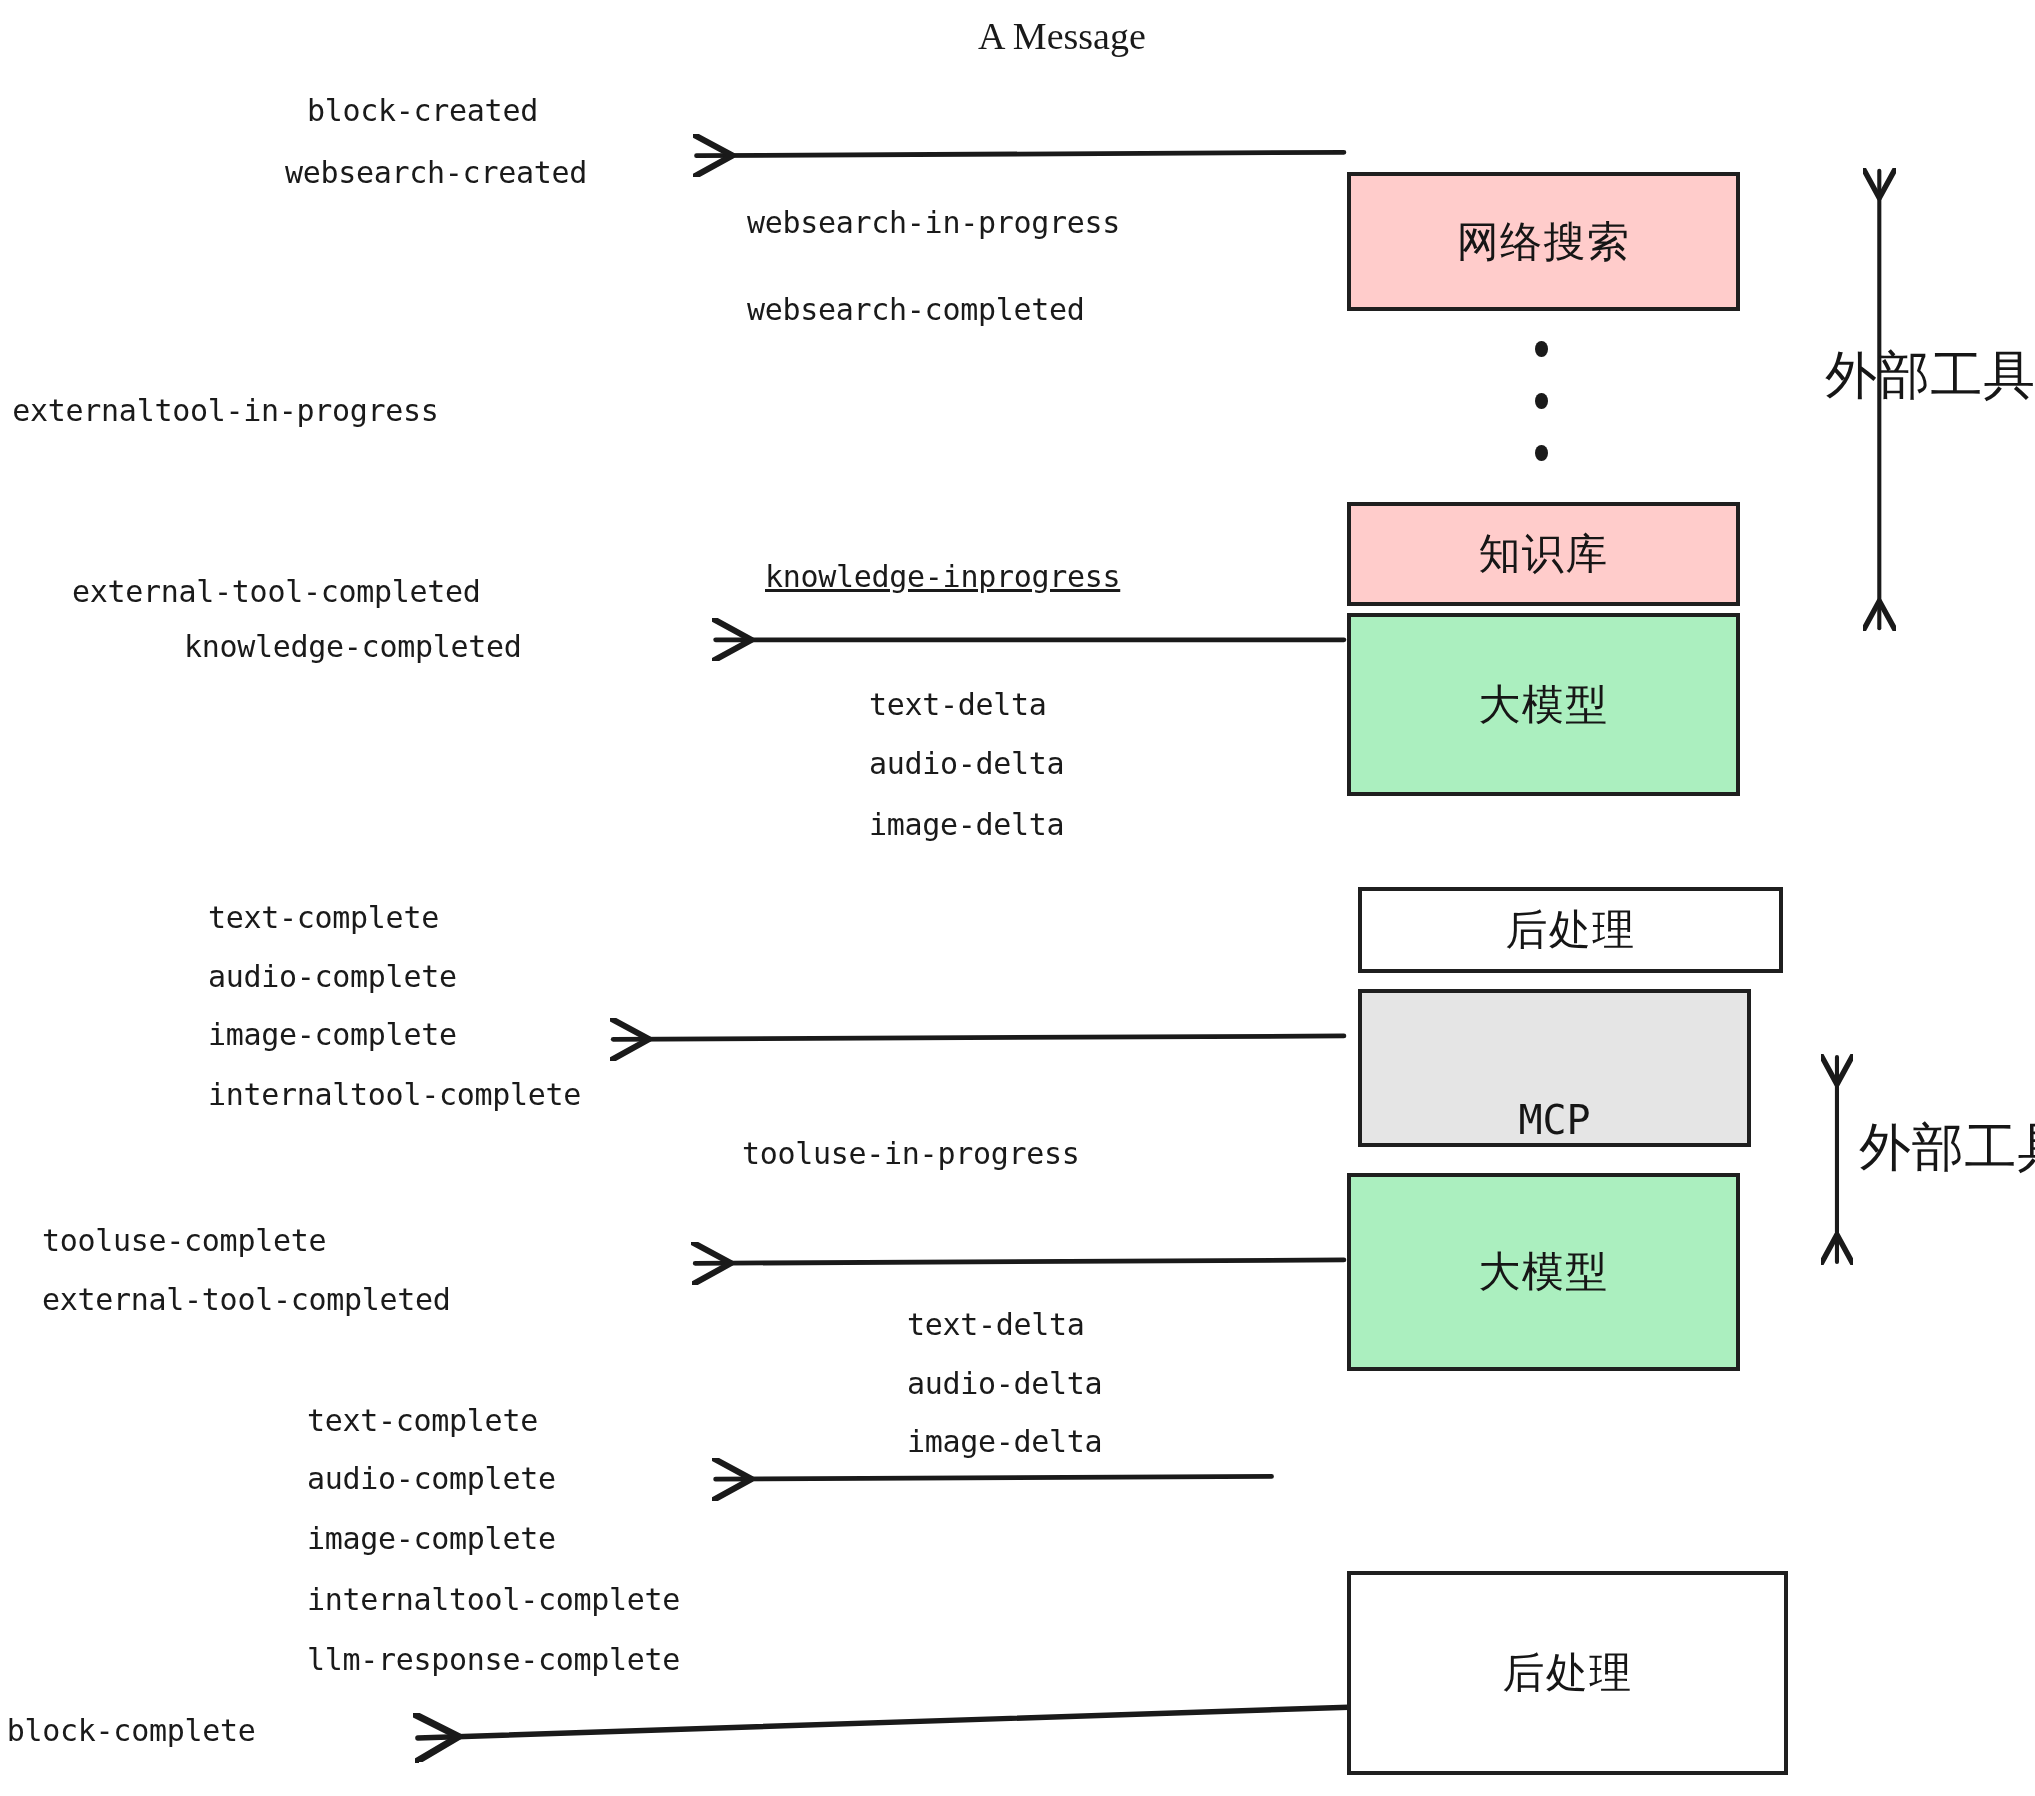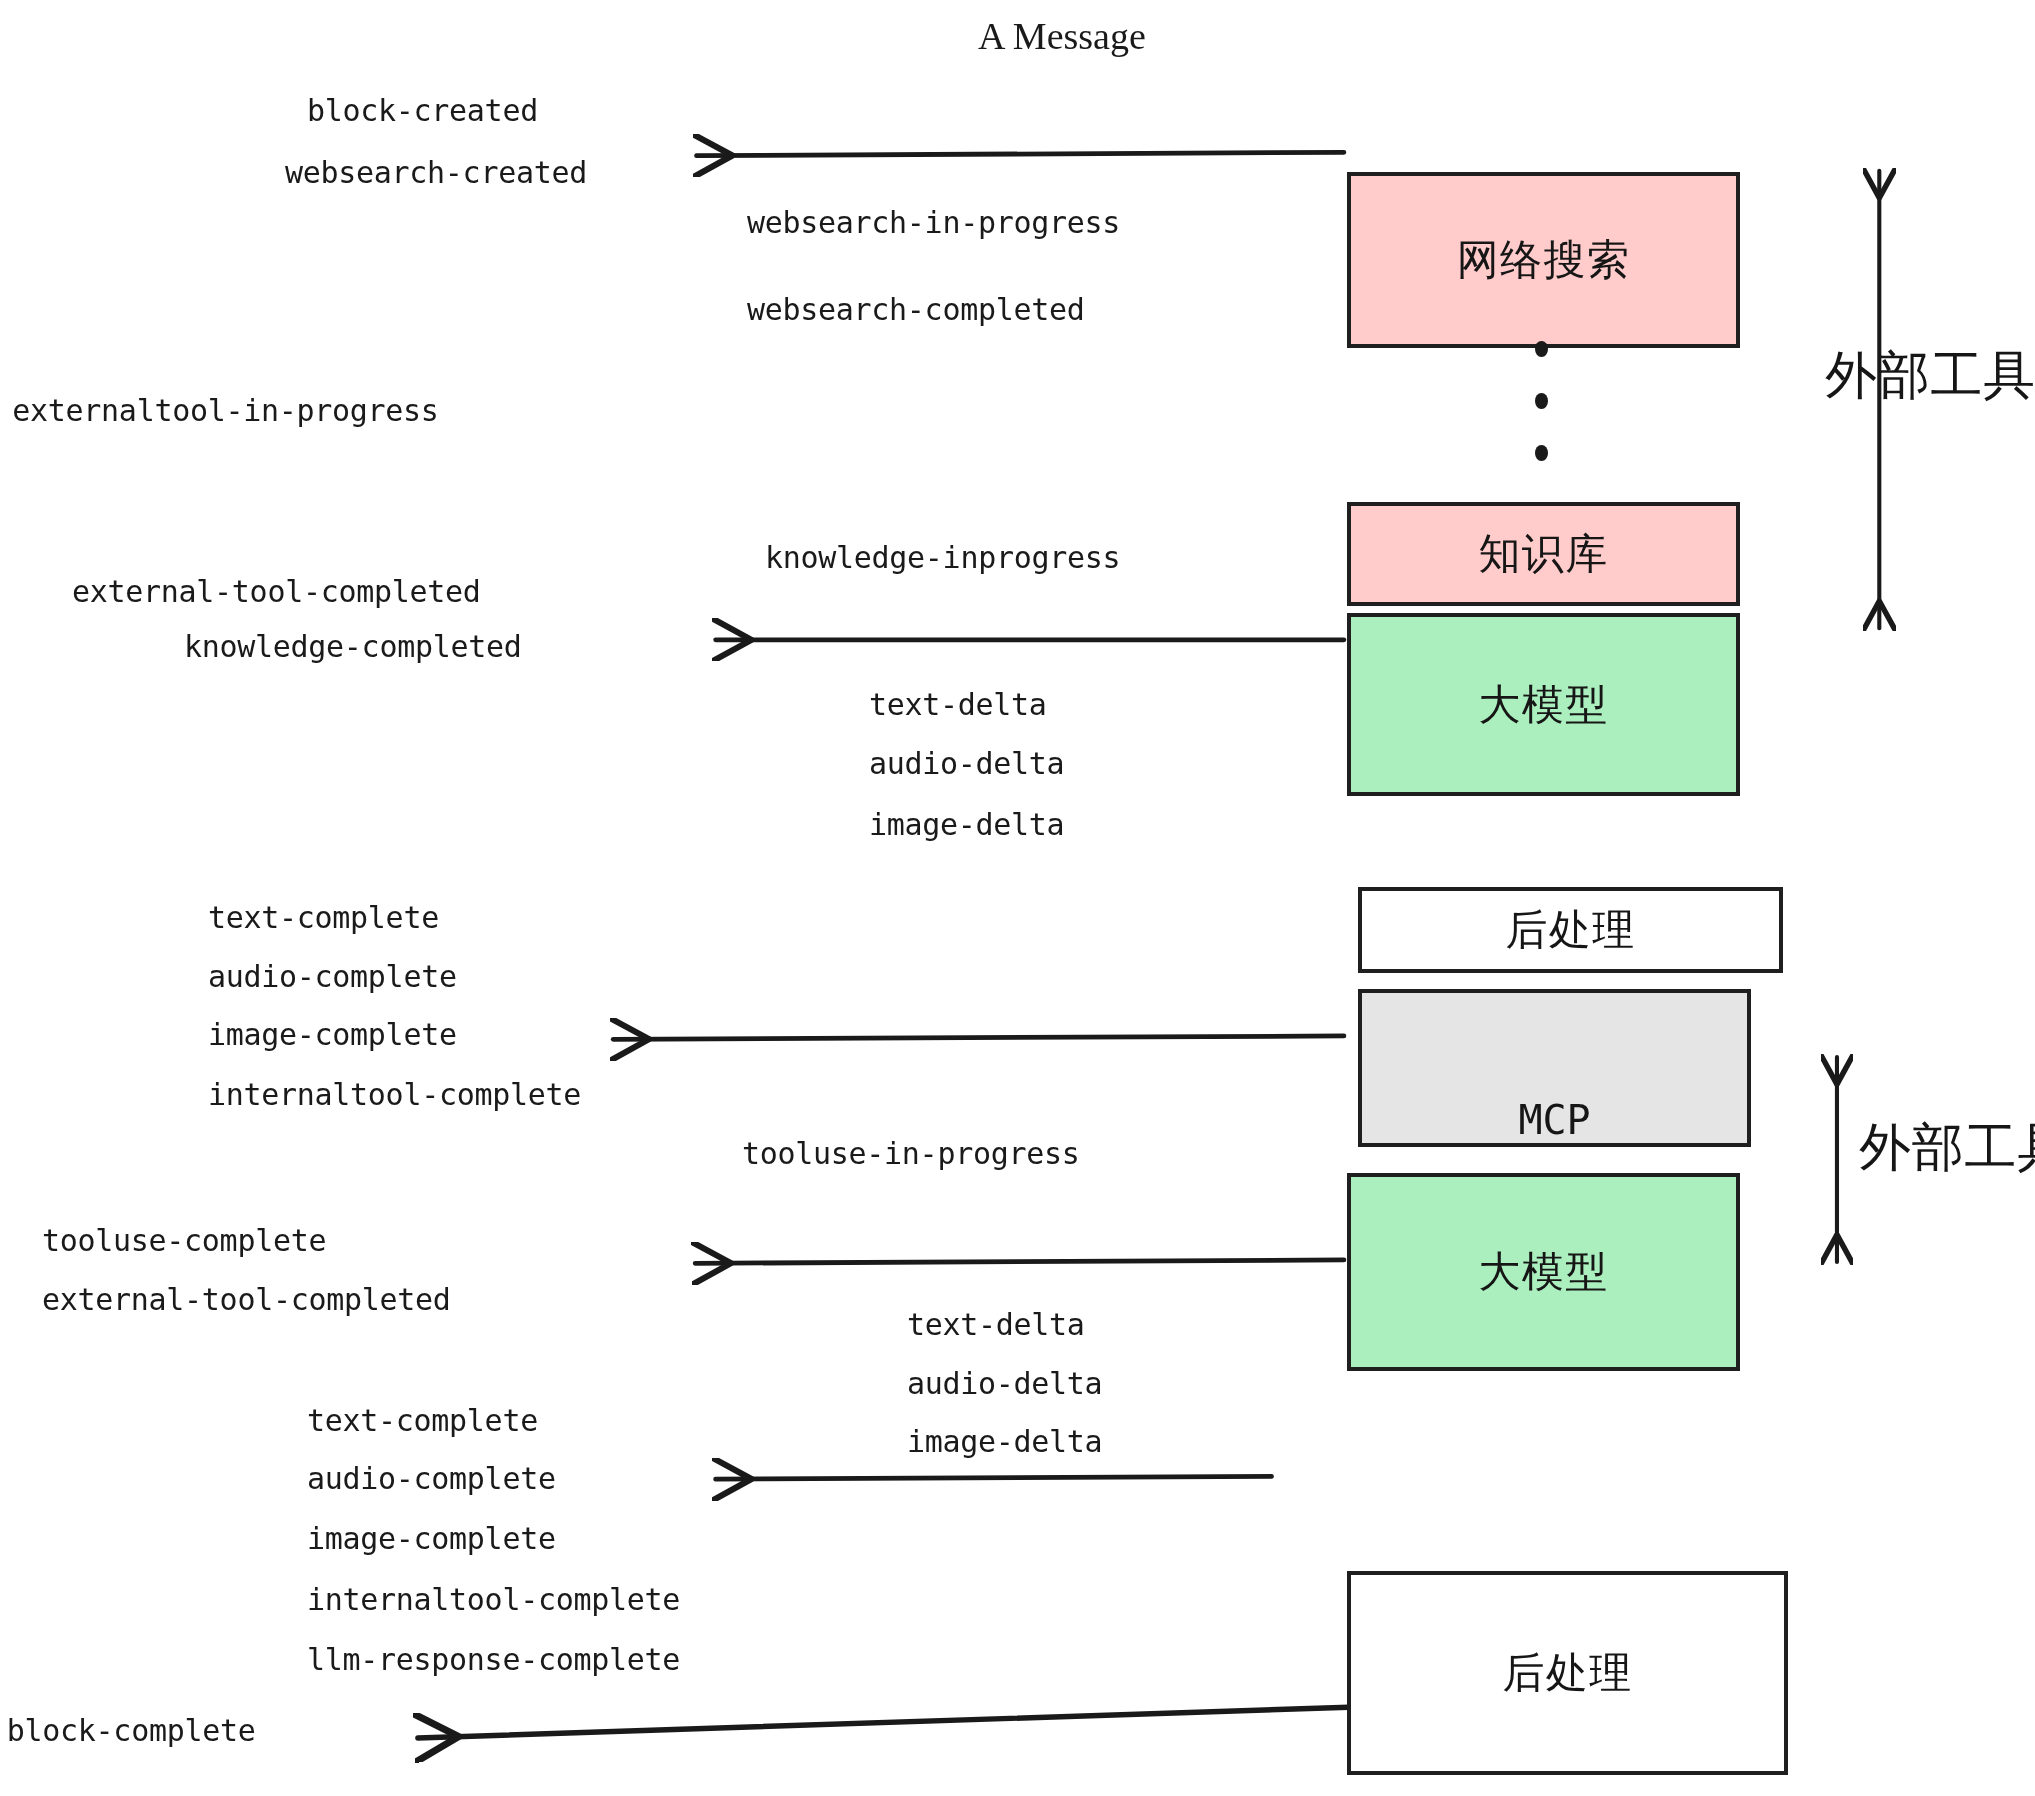--- a/index.html
+++ b/index.html
@@ -125,21 +125,21 @@
   <div class="lbl" style="left:307px; top:96px;">block-created</div>
 
   <div class="lbl" style="left:285px; top:158px;">websearch-created</div>
 
   <div class="lbl" style="left:747px; top:208px;">websearch-in-progress</div>
 
   <div class="lbl" style="left:12.3px; top:396px;">externaltool-in-progress</div>
 
   <div class="lbl" style="left:747px; top:295px;">websearch-completed</div>
 
-  <div class="lbl" style="left:765px; top:543px;">knowledge-inprogress</div>
+  <div class="lbl" style="left:765px; top:562px;text-decoration:underline;">knowledge-inprogress</div>
 
   <div class="lbl" style="left:72px; top:577px;">external-tool-completed</div>
 
   <div class="lbl" style="left:184px; top:632px;">knowledge-completed</div>
 
   <div class="lbl" style="left:869px; top:690px;">text-delta</div>
 
   <div class="lbl" style="left:869px; top:749px;">audio-delta</div>
 
   <div class="lbl" style="left:869px; top:810px;">image-delta</div>
@@ -170,21 +170,21 @@
   <div class="lbl" style="left:307px; top:1464px;">audio-complete</div>
 
   <div class="lbl" style="left:307px; top:1524px;">image-complete</div>
 
   <div class="lbl" style="left:307px; top:1585px;">internaltool-complete</div>
 
   <div class="lbl" style="left:307px; top:1645px;">llm-response-complete</div>
 
   <div class="lbl" style="left:6.8px; top:1716px;">block-complete</div>
 
-  <div class="box pink" style="left:1347px; top:172px; width:393px; height:176px;">
+  <div class="box pink" style="left:1347px; top:172px; width:393px; height:139px;">
     <span>网络搜索</span>
   </div>
 
   <div class="dots" style="left:1535px; top:341px; width:13.7px; height:120px;">
     <span class="dot"></span>
     <span class="dot"></span>
     <span class="dot"></span>
   </div>
 
   <div class="box pink" style="left:1347px; top:502px; width:393px; height:104px;">

